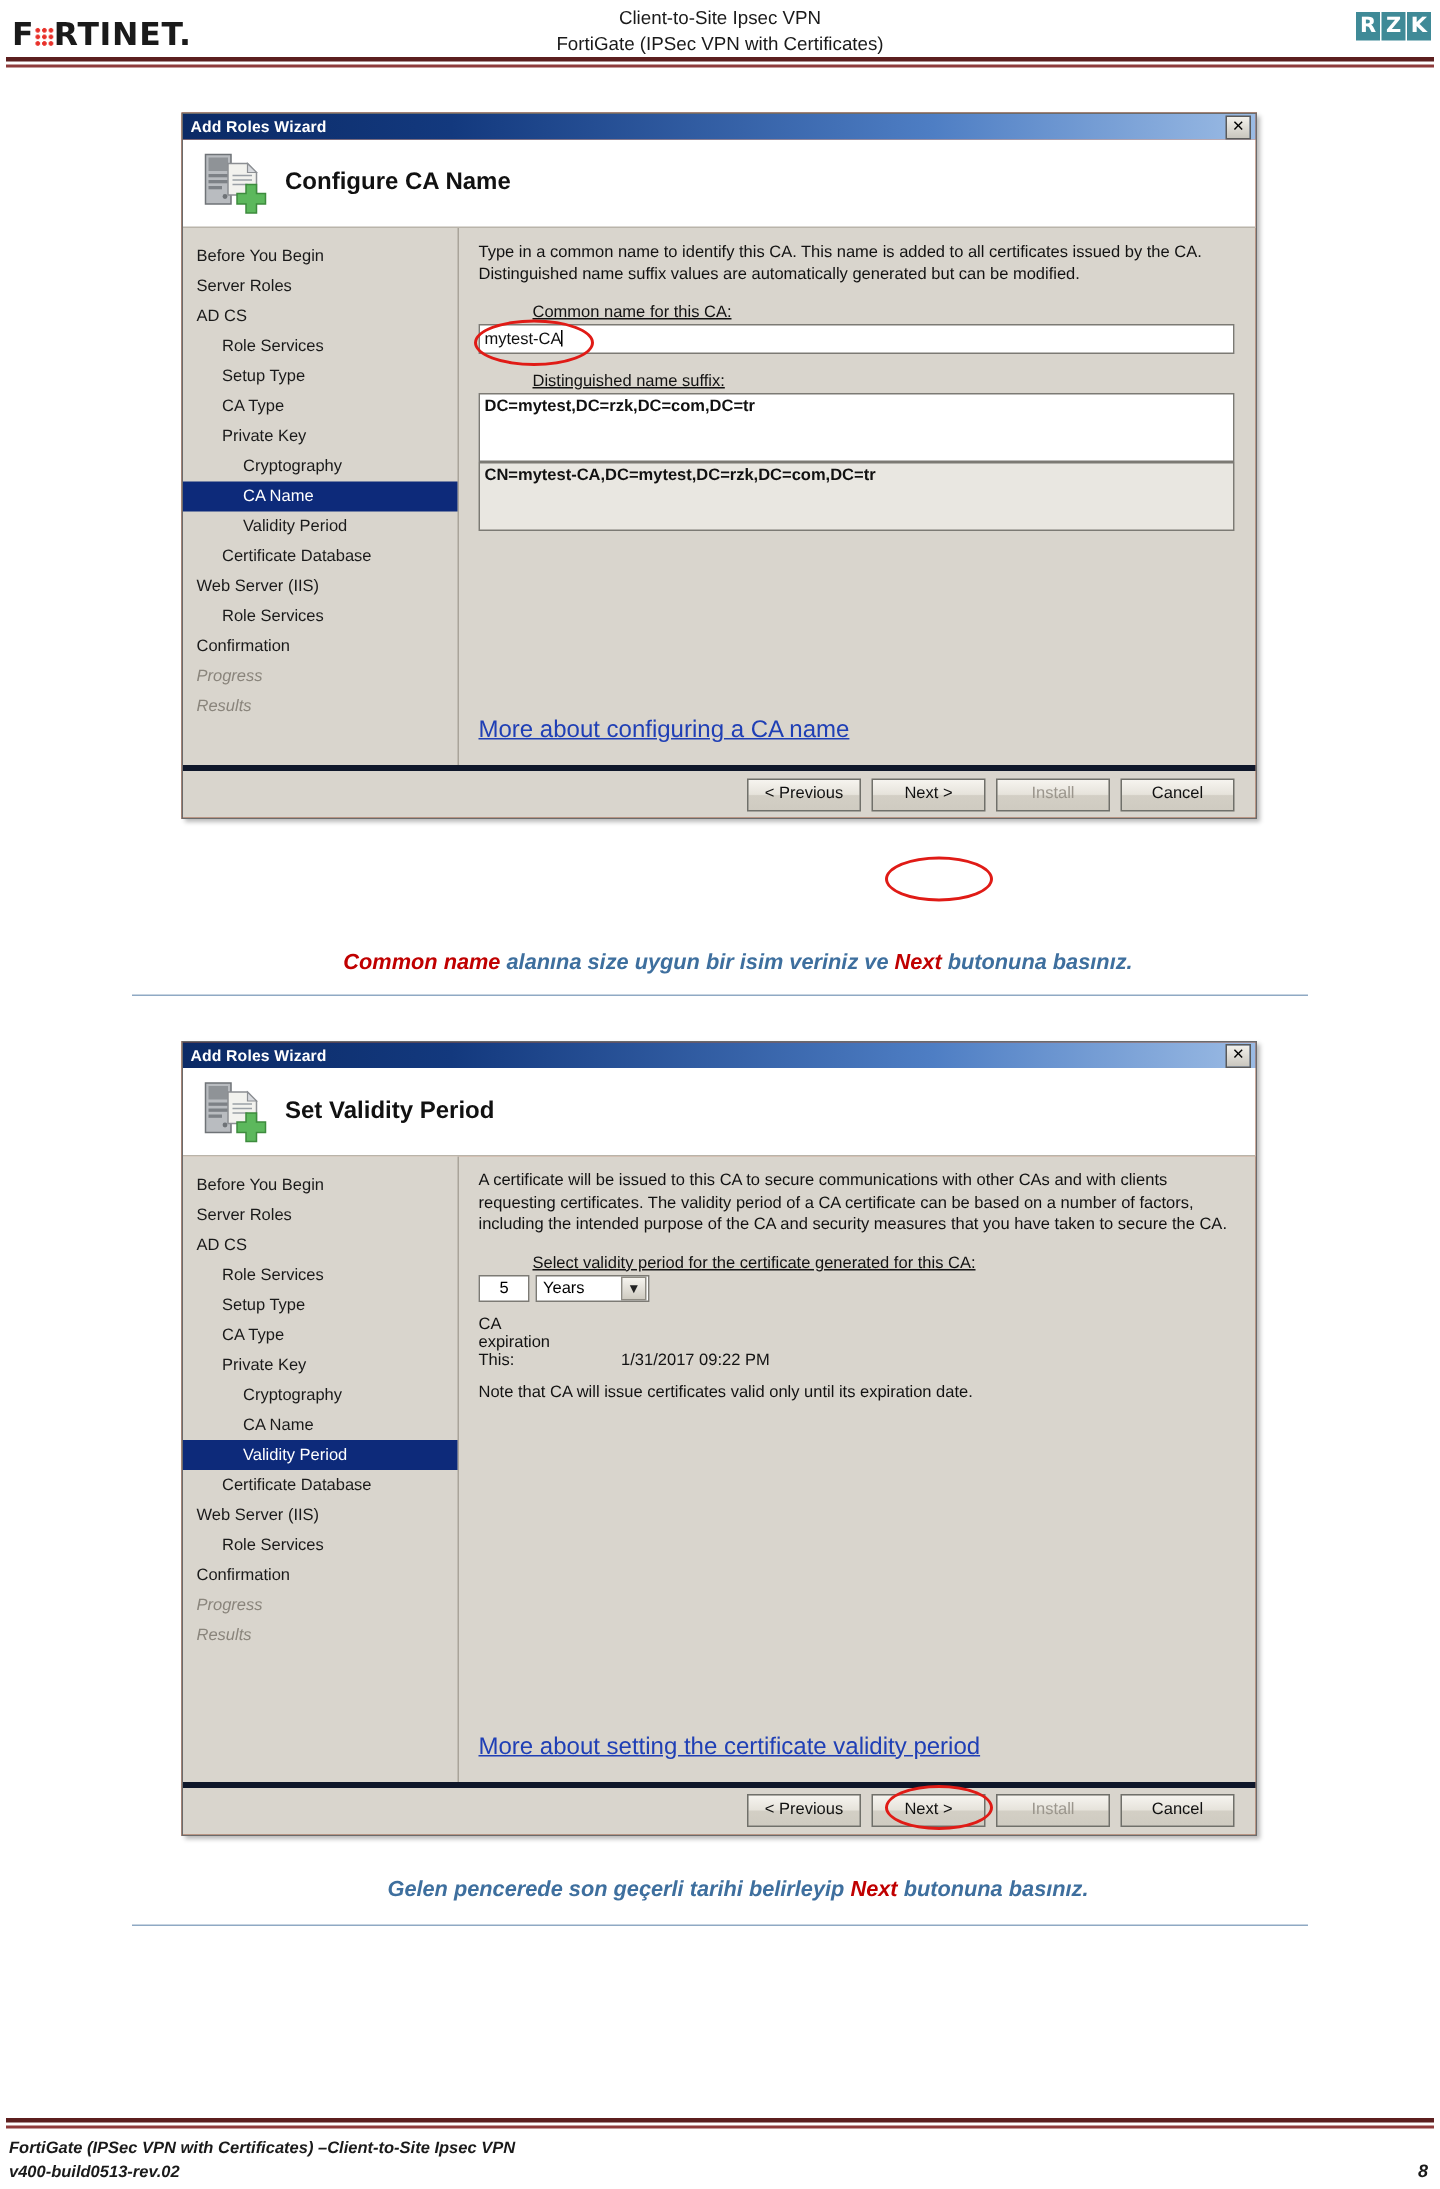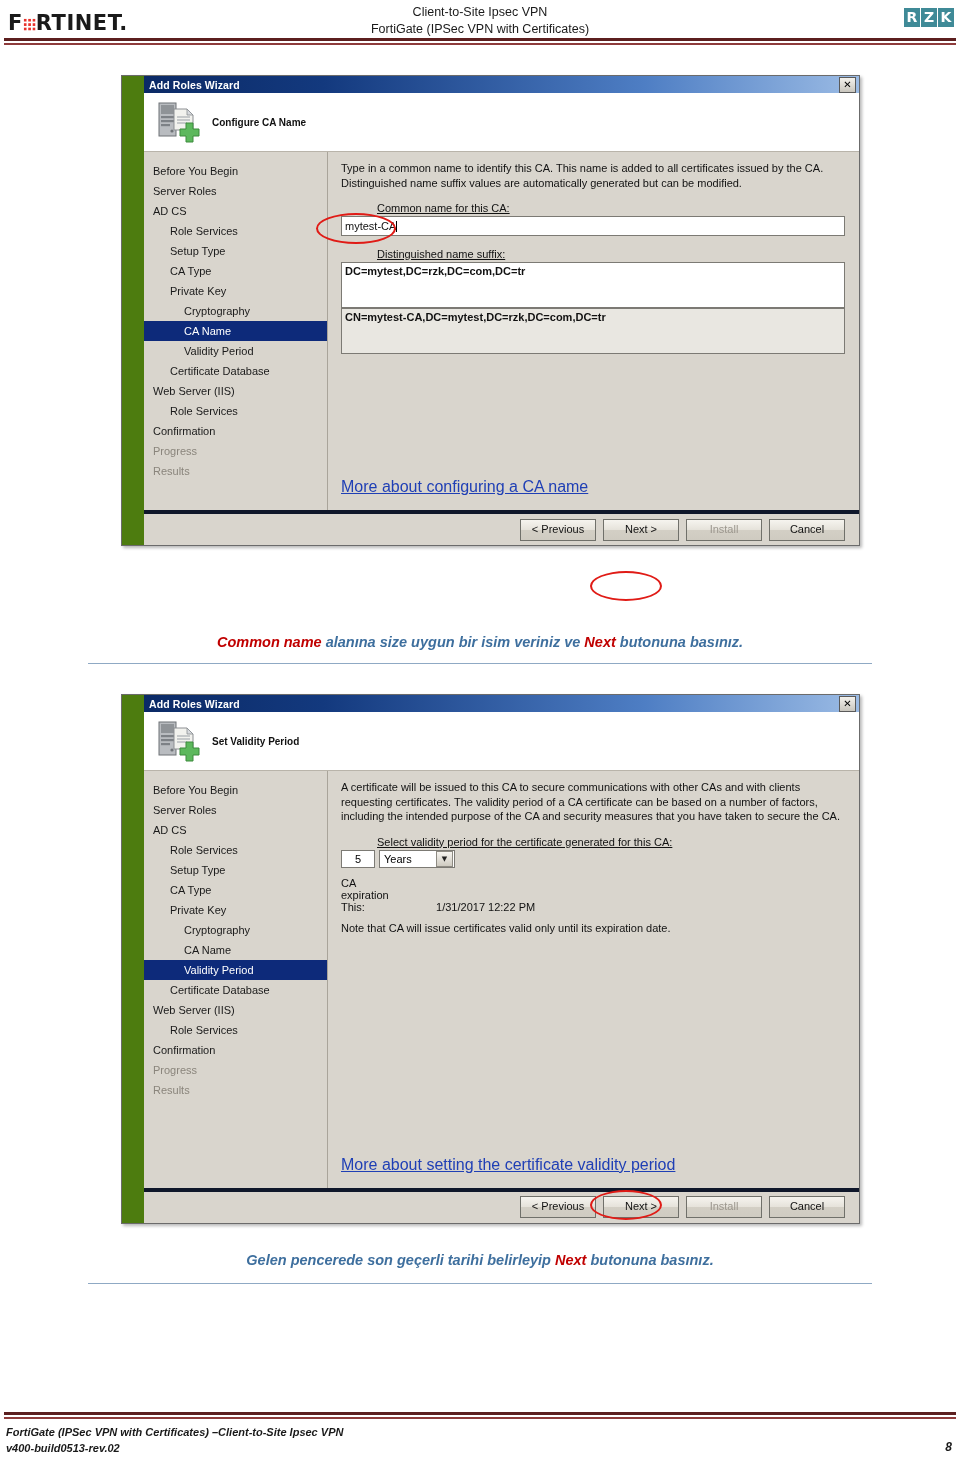--- a/index.html
+++ b/index.html
@@ -58,25 +58,24 @@
   .header-rule-2 {
     position: absolute; left: 4px; top: 43px; width: 952px; height: 2px;
     background: #8e3b3b;
   }
 
   
   .wizard {
     position: absolute;
     width: 715px;
     border: 1px solid #6b6b6b;
-    background: #4d7c0f;
+    background: #c2410c;
     box-shadow: 2px 2px 3px rgba(0,0,0,0.28);
     font-size: 11px;
     color: #000;
-    padding-left: 22px;
   }
   .wiz-titlebar {
     height: 17px;
     background: linear-gradient(to right, #0b2a66 0%, #13397e 25%, #4e7ec4 70%, #9bbbe4 100%);
     display: flex; align-items: center;
     padding-left: 5px;
     position: relative;
   }
   .wiz-titlebar .title-text {
     color: #ffffff; font-weight: bold; font-size: 10.5px;
@@ -94,21 +93,21 @@
   .wiz-banner {
     height: 58px;
     background: #ffffff;
     border-bottom: 1px solid #b9b4aa;
     display: flex; align-items: center;
     padding-left: 10px;
   }
   .wiz-banner-icon { width: 46px; height: 46px; flex: 0 0 46px; }
   .wiz-banner-title {
     font-family: "Liberation Sans", sans-serif;
-    font-weight: bold; font-size: 10px; color: #111;
+    font-weight: bold; font-size: 16px; color: #111;
     margin-left: 12px;
   }
   .wiz-body {
     display: flex;
     background: #d9d5cd;
   }
   .wiz-nav {
     width: 183px; flex: 0 0 183px;
     border-right: 1px solid #a9a49a;
     padding: 9px 0 10px 0;
@@ -116,21 +115,21 @@
   }
   .nav-item {
     font-size: 11px; color: #1a1a1a;
     line-height: 20px; height: 20px;
     padding-left: 9px;
     white-space: nowrap;
   }
   .nav-item.lvl1 { padding-left: 9px; }
   .nav-item.lvl2 { padding-left: 26px; }
   .nav-item.lvl3 { padding-left: 40px; }
-  .nav-item.dim { color: #8a857c; }
+  .nav-item.dim { color: #8a857c; font-style: italic; }
   .nav-item.sel {
     background: #0d2a7a;
     color: #ffffff;
     margin-right: 0px;
   }
   .wiz-main {
     flex: 1 1 auto;
     padding: 9px 14px 0 13px;
     position: relative;
   }
@@ -207,21 +206,21 @@
     border: 1px solid #8e8b83;
     display: flex; align-items: center; justify-content: center;
     font-size: 7px; color: #222;
     font-family: "DejaVu Sans", sans-serif;
   }
   .info-line { font-size: 11px; margin-top: 9px; color: #121212; }
   .info-line .ind { display: inline-block; width: 54px; }
 
   
   .caption {
-    position: absolute; left: 88px; width: 784px;
+    position: absolute; left: 100px; width: 784px;
     font-family: "Liberation Sans", sans-serif;
     font-style: italic; font-weight: bold;
     font-size: 14.5px; color: #3e6f9e;
   }
   .caption .hl { color: #c00000; }
   .caption.center { text-align: center; }
   .caption-rule {
     position: absolute; left: 88px; width: 784px; height: 1px;
     background: #8fa9c4;
   }
@@ -408,21 +407,21 @@
       <div class="validity-row">
         <div class="spin-box">5</div>
         <div class="combo">
           <span class="combo-val">Years</span>
           <span class="combo-arrow">▼</span>
         </div>
       </div>
 
       <div class="info-line">
         <span class="ind">CA expiration This:</span>
-        <span style="margin-left:38px;">1/31/2017 12:22 PM</span>
+        <span style="margin-left:38px;">1/31/2017 09:22 PM</span>
       </div>
       <div class="info-line">Note that CA will issue certificates valid only until its expiration date.</div>
 
       <div style="height:222px;"></div>
       <a class="wiz-link">More about setting the certificate validity period</a>
       <div style="height:14px;"></div>
     </div>
   </div>
 
   <div class="wiz-footer">

